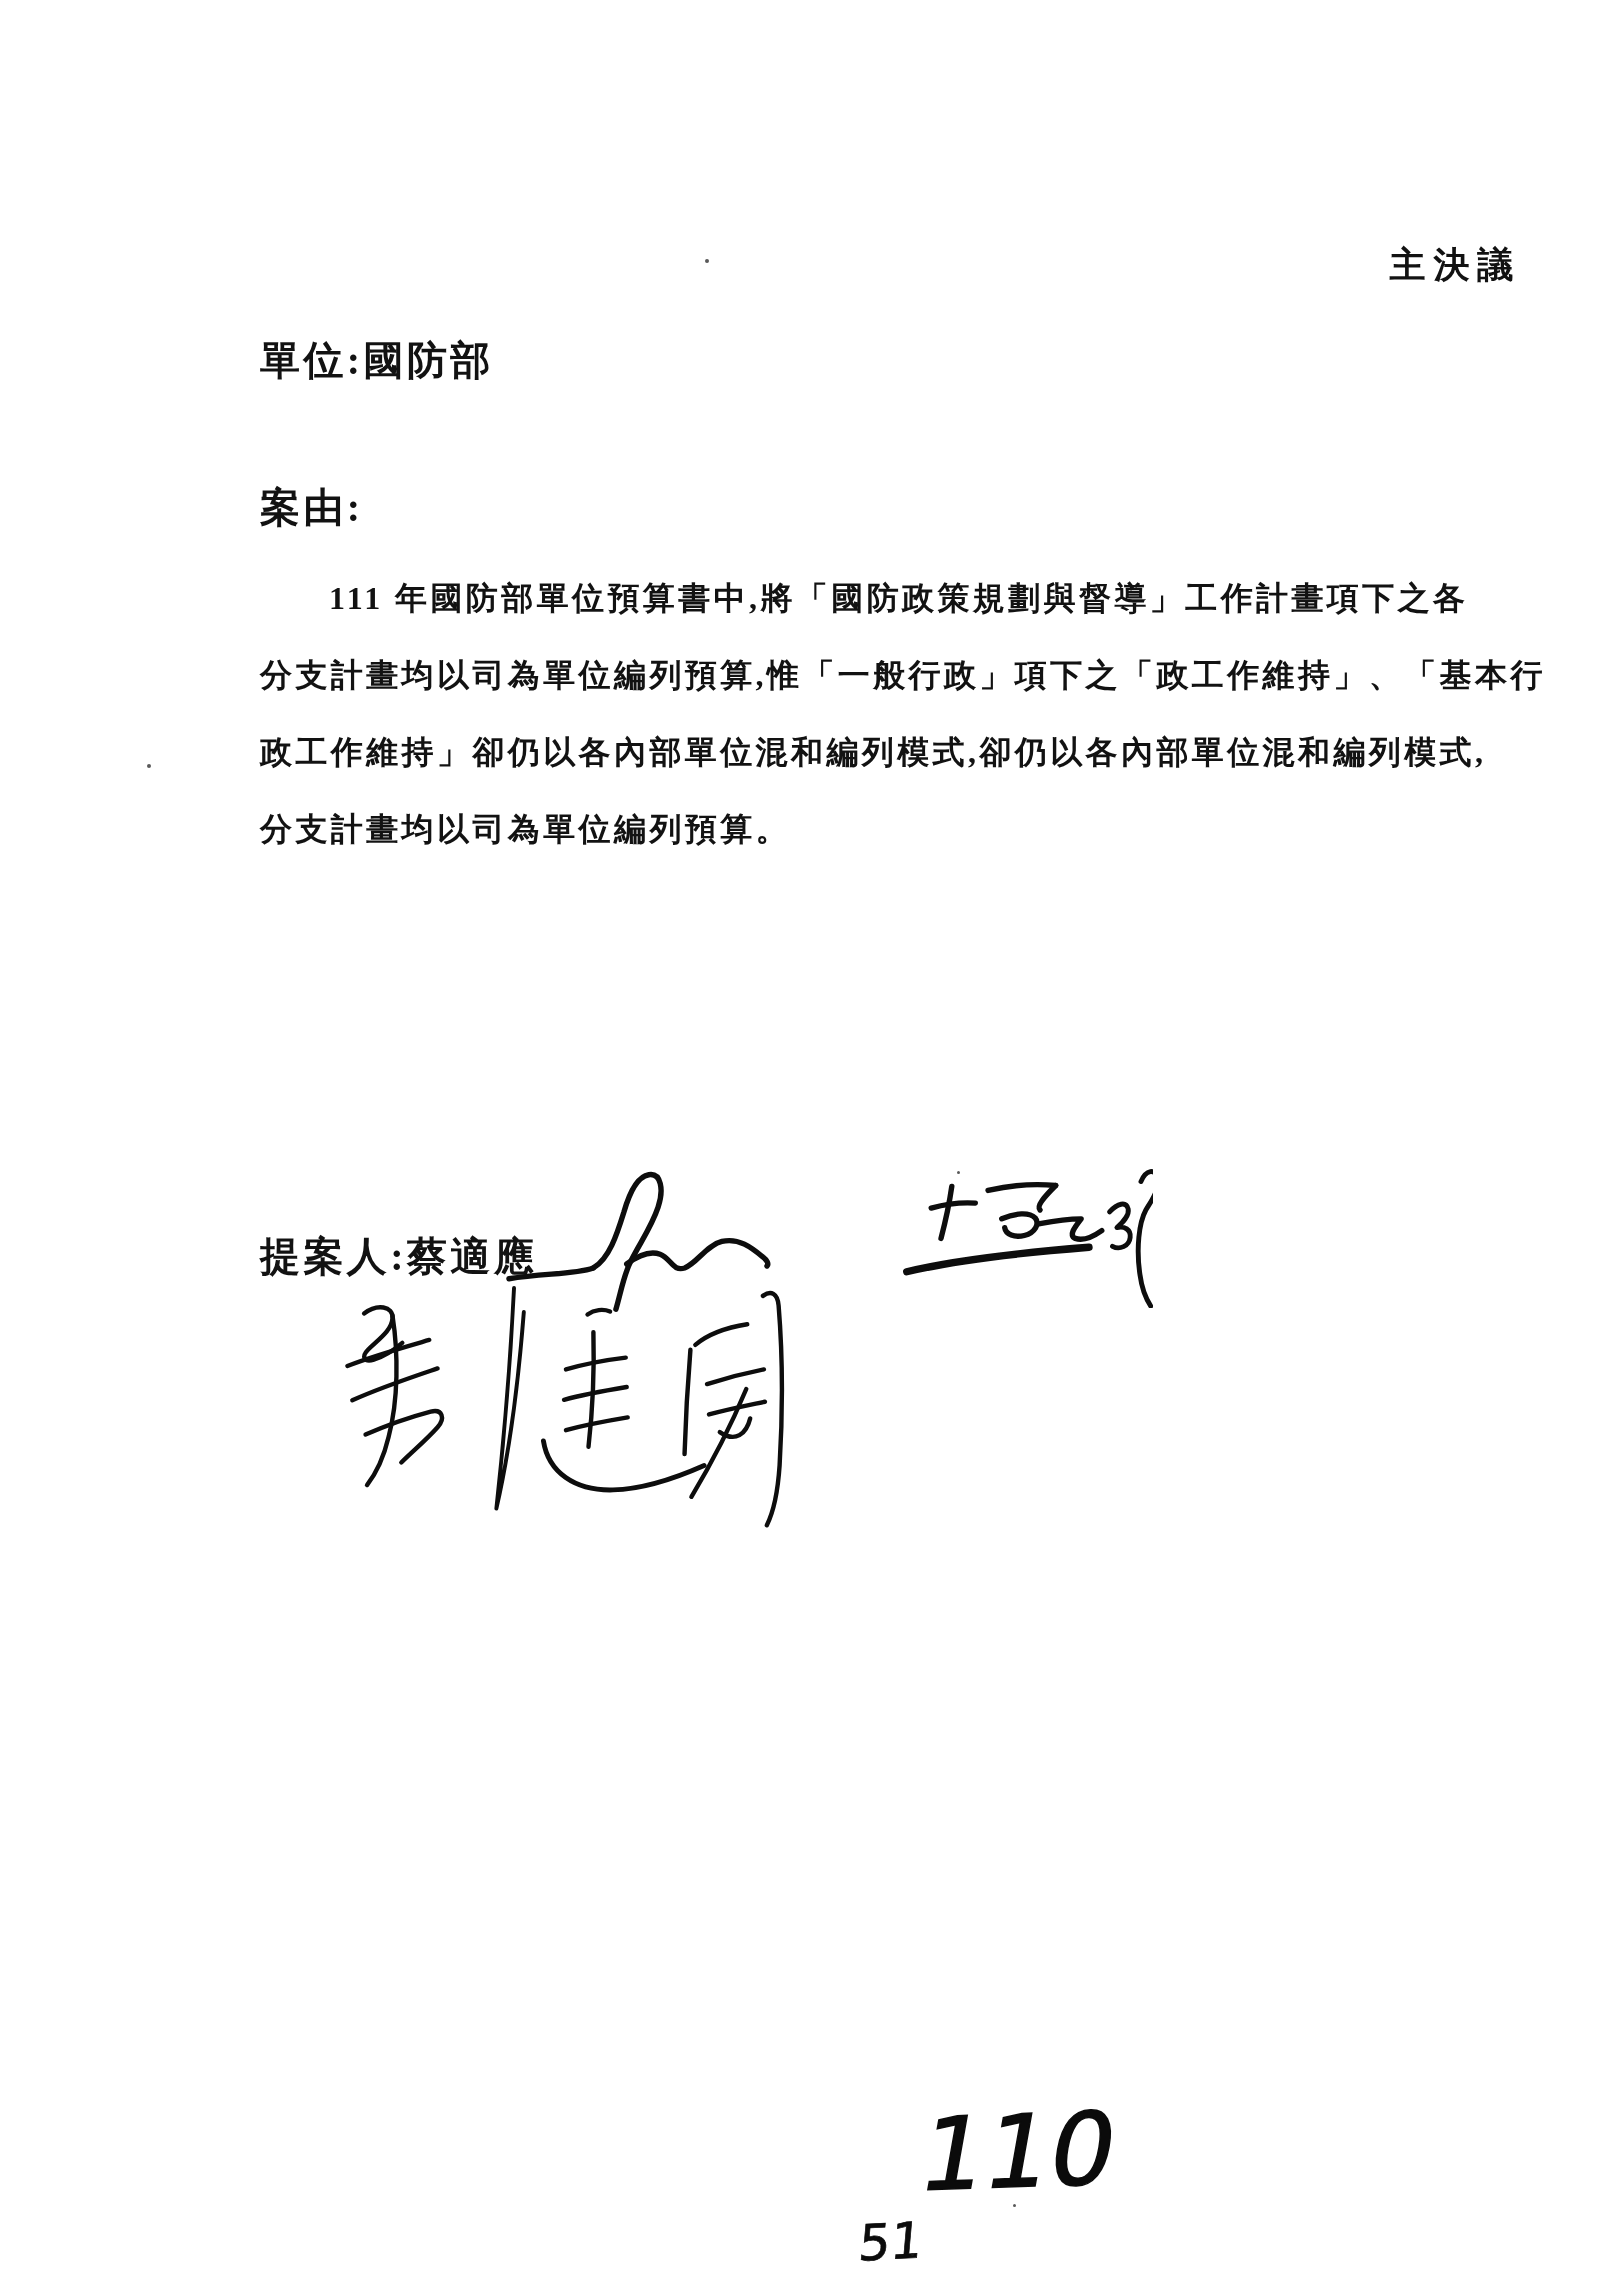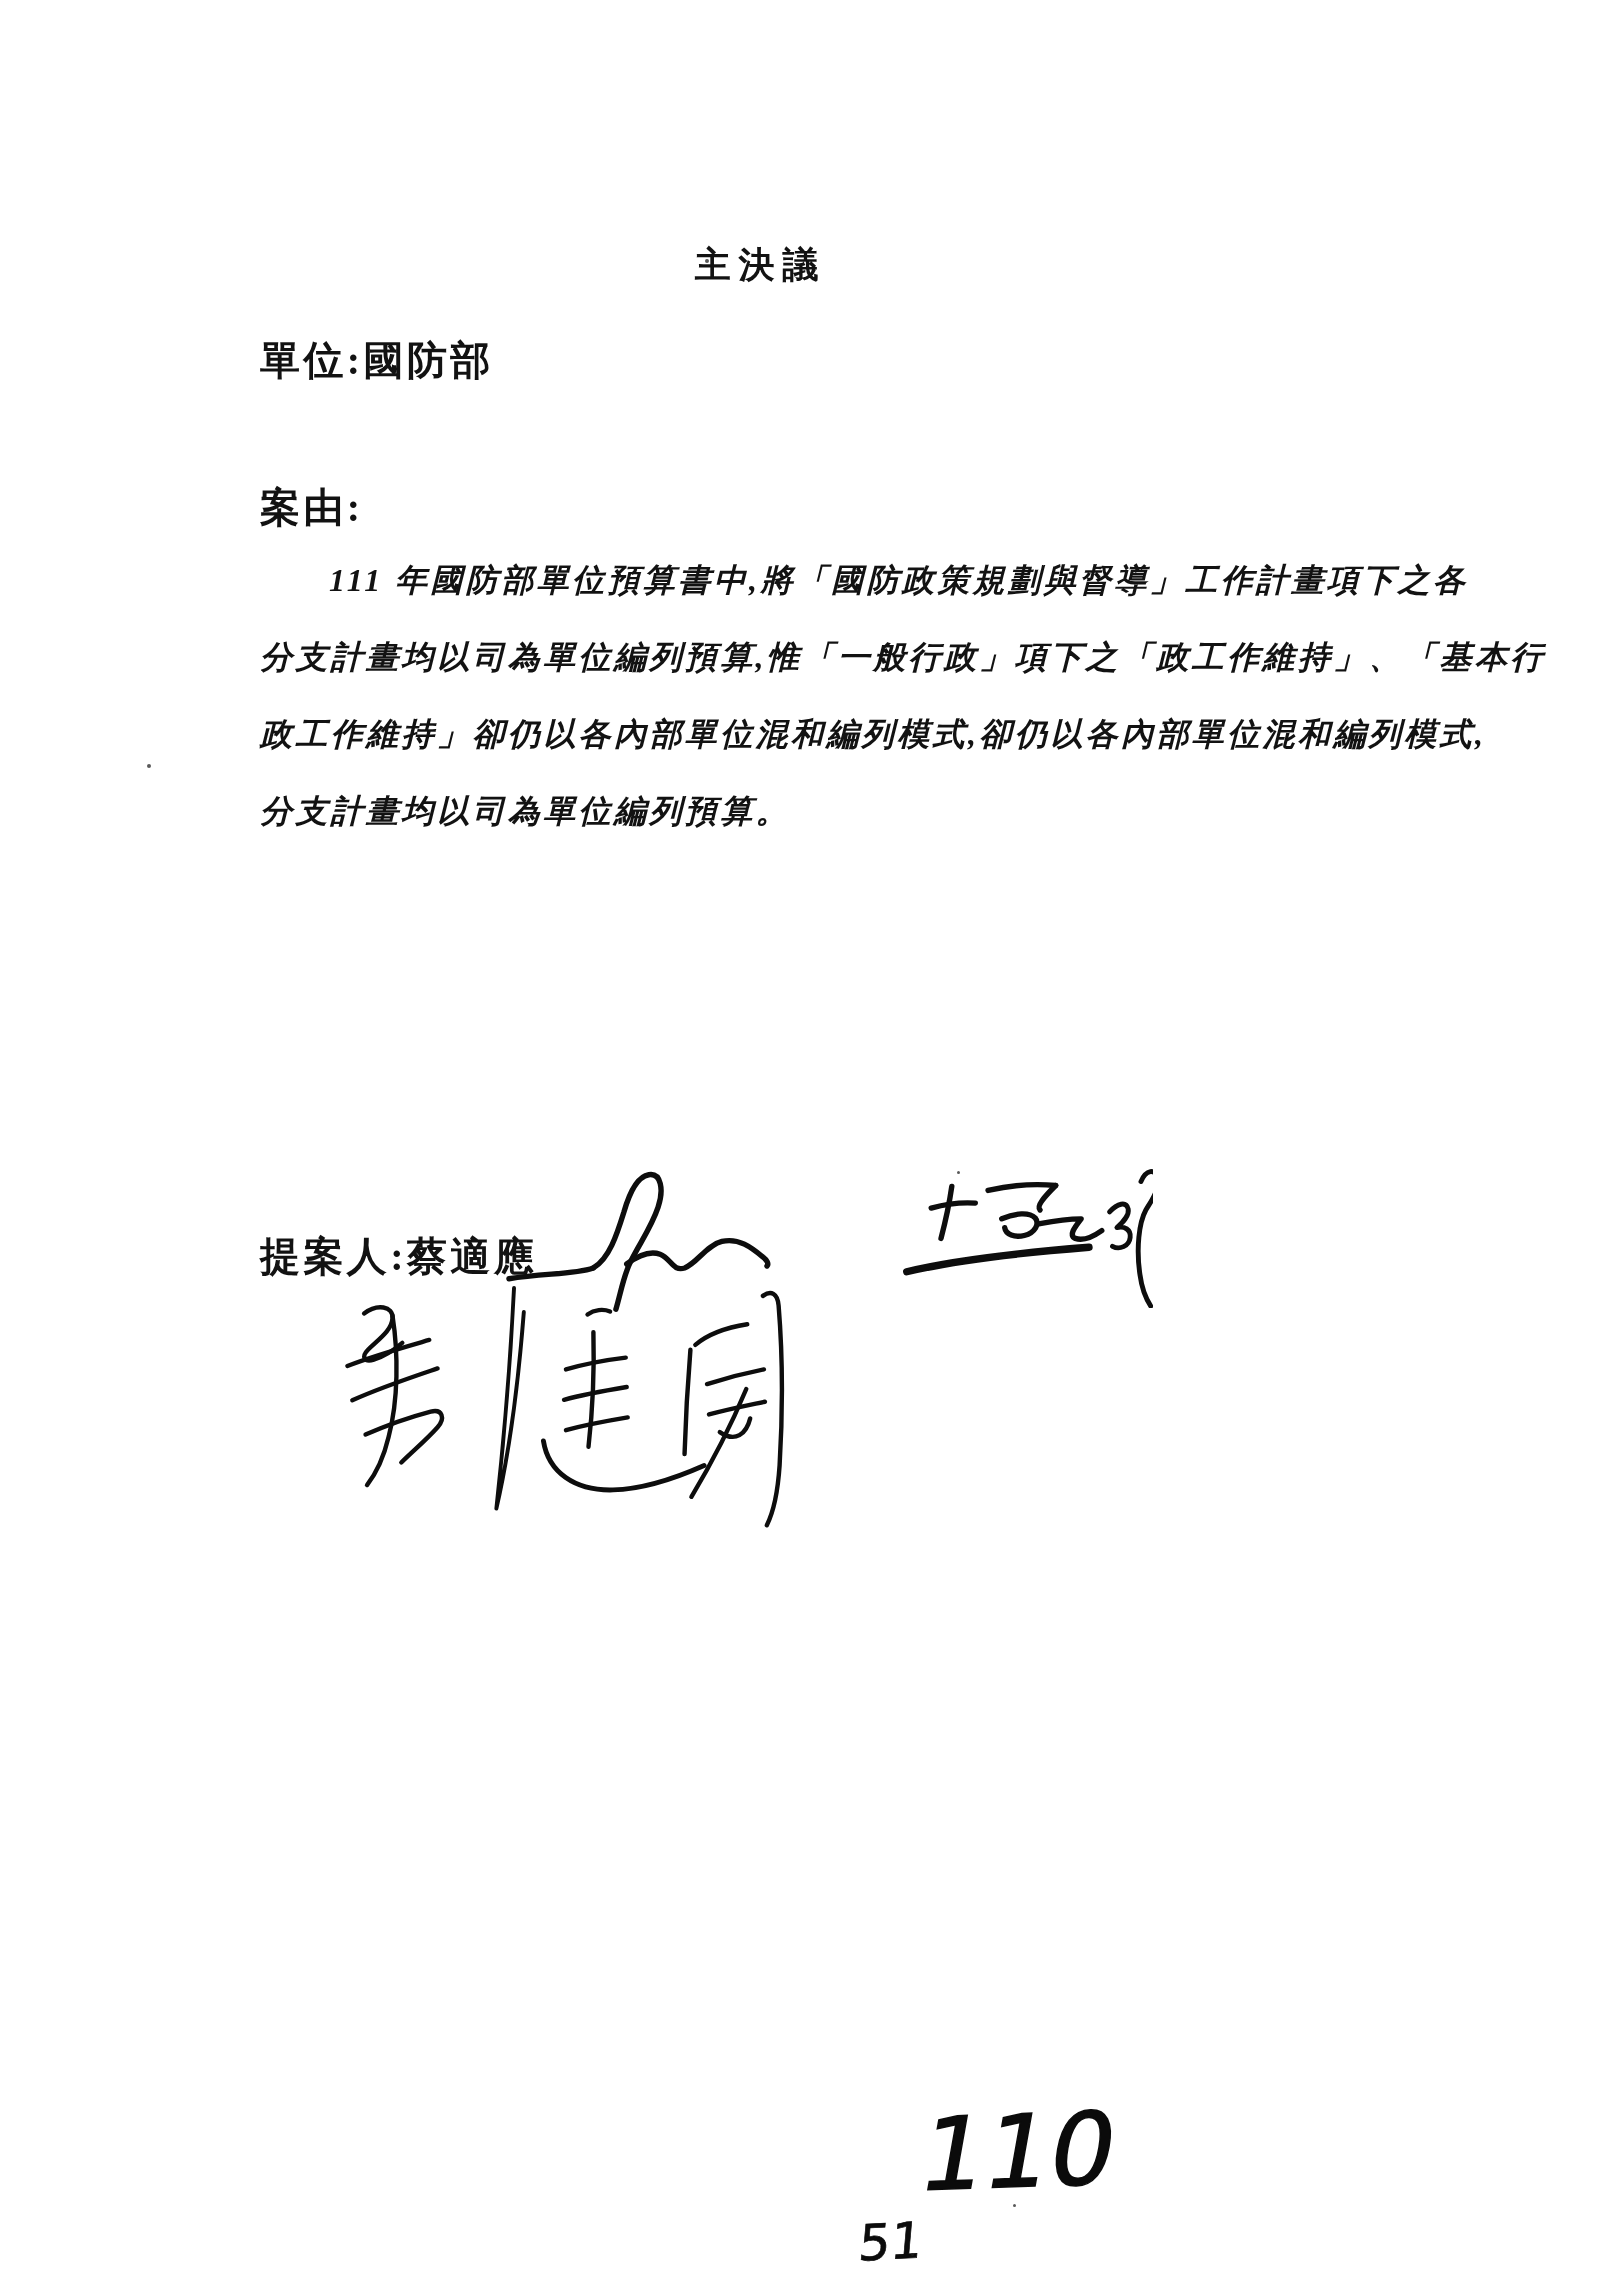--- a/index.html
+++ b/index.html
@@ -10,21 +10,21 @@
     background: #ffffff;
     font-family: "Liberation Serif", serif;
     color: #121212;
     overflow: hidden;
   }
   .doc-title {
     position: absolute;
     top: 241px;
     left: 0;
     width: 1521px;
-    text-align: center;
+    text-align: right;
     font-size: 36px;
     font-weight: 700;
     letter-spacing: 7.8px;
     white-space: nowrap;
   }
   .label-line {
     position: absolute;
     left: 260px;
     font-size: 40px;
     font-weight: 700;
@@ -41,21 +41,21 @@
     font-size: 32px;
     font-weight: 600;
     letter-spacing: 3.4px;
   }
   .para .line {
     line-height: 77px;
     height: 77px;
     white-space: nowrap;
   }
   .para .line.indent { text-indent: 69px; }
-  .para-1 { top: 542px; font-style: italic; }
+  .para-1 { top: 560px; }
   .para-2 { top: 905px; }
   .sig {
     position: absolute;
   }
   .sig path {
     fill: none;
     stroke: #0d0d0d;
     stroke-linecap: round;
     stroke-linejoin: round;
   }

